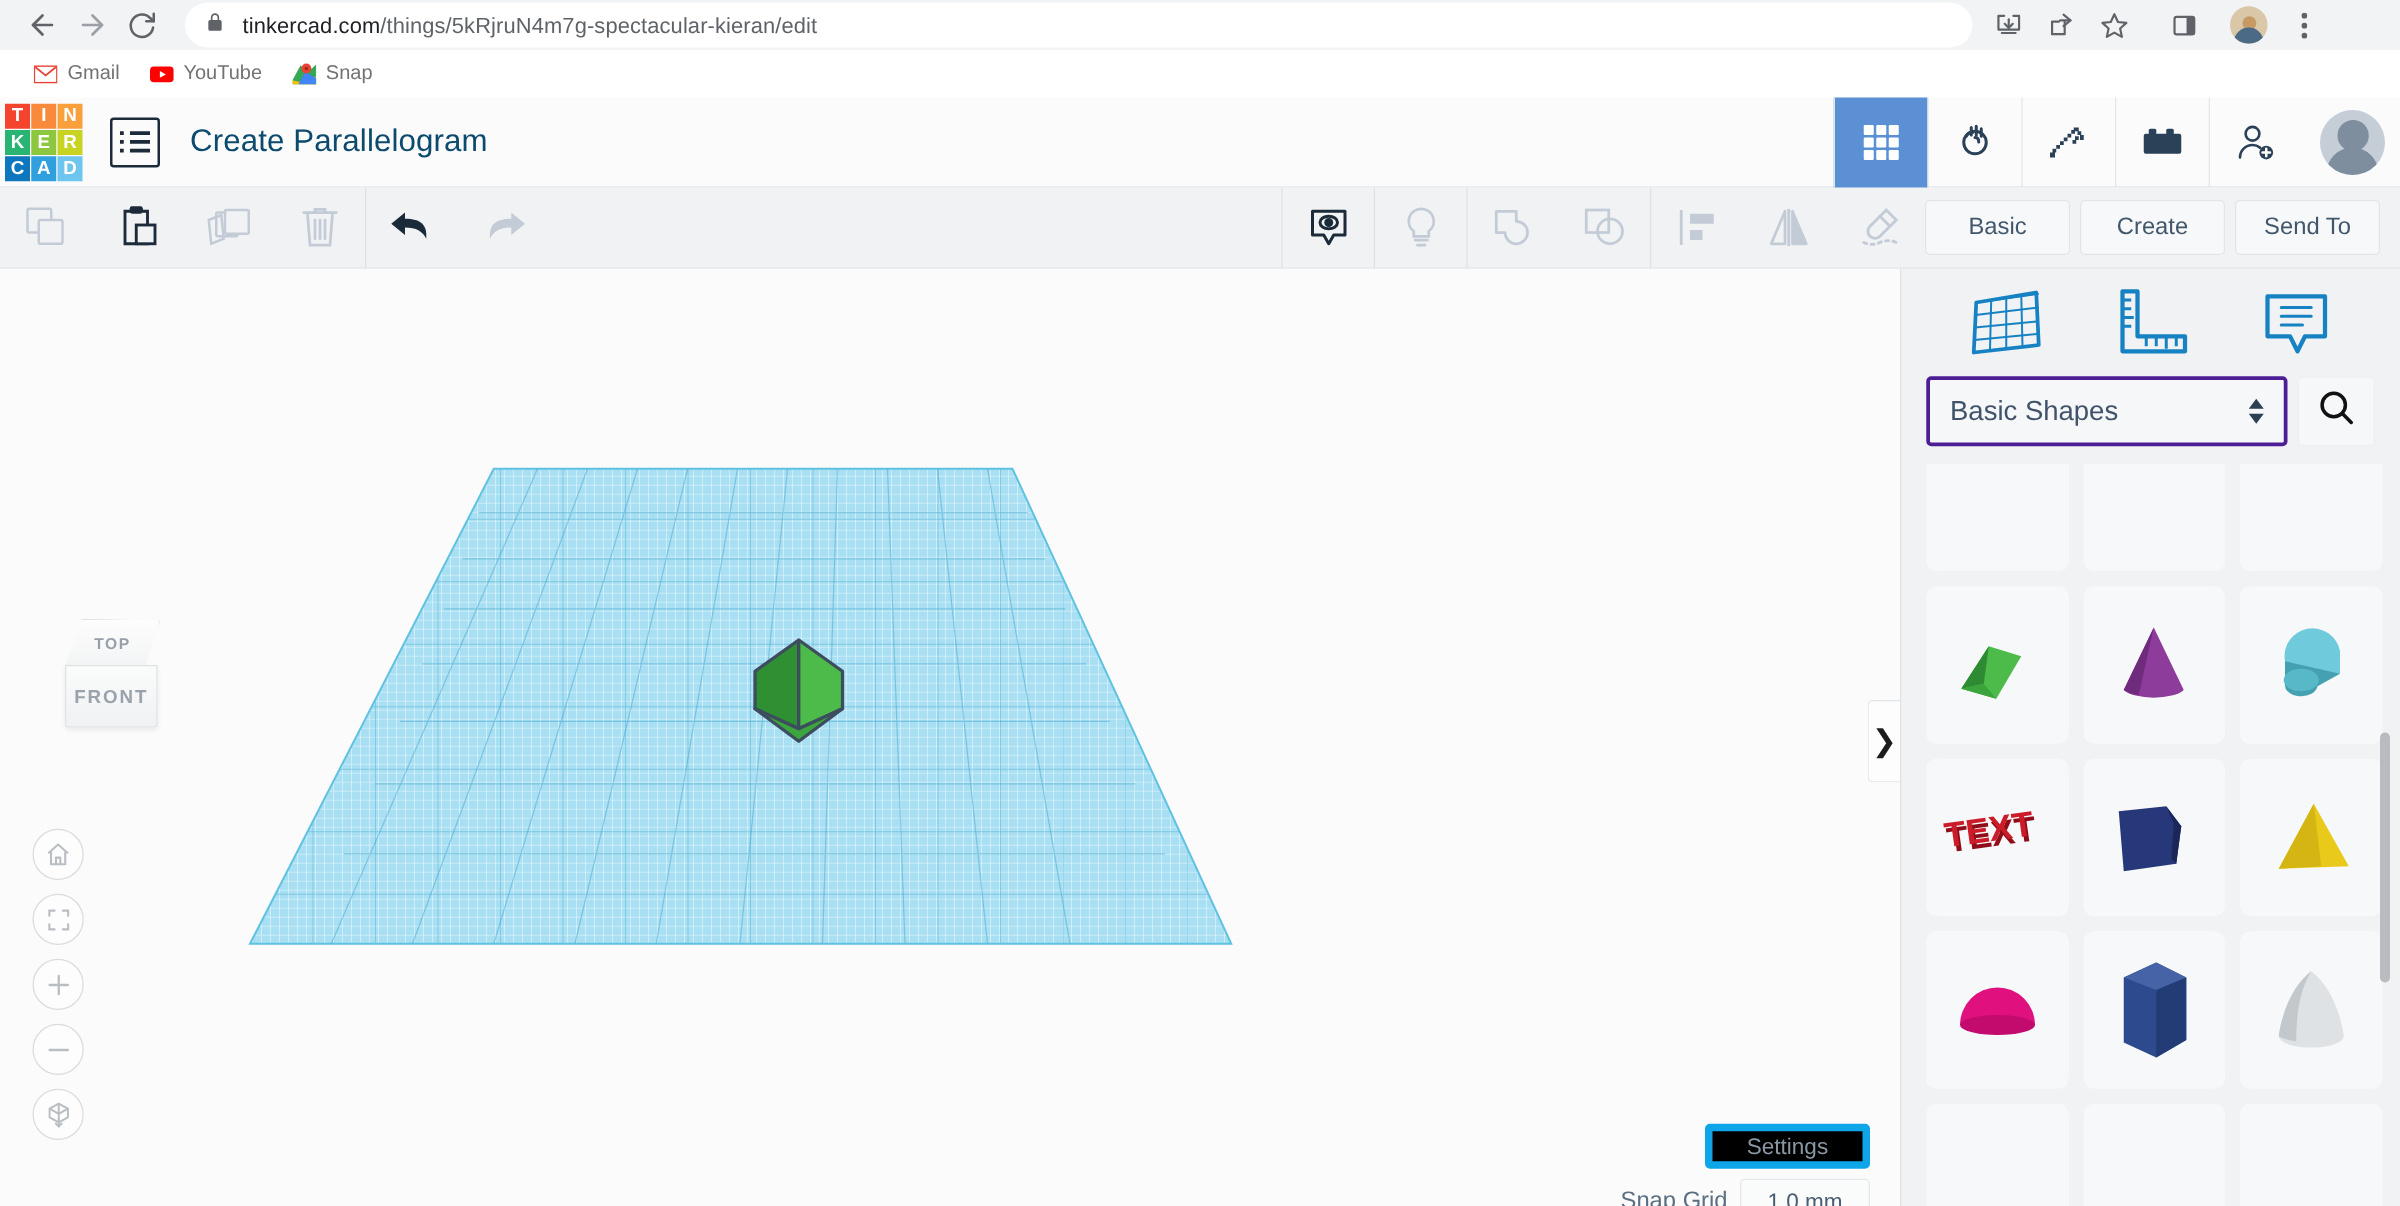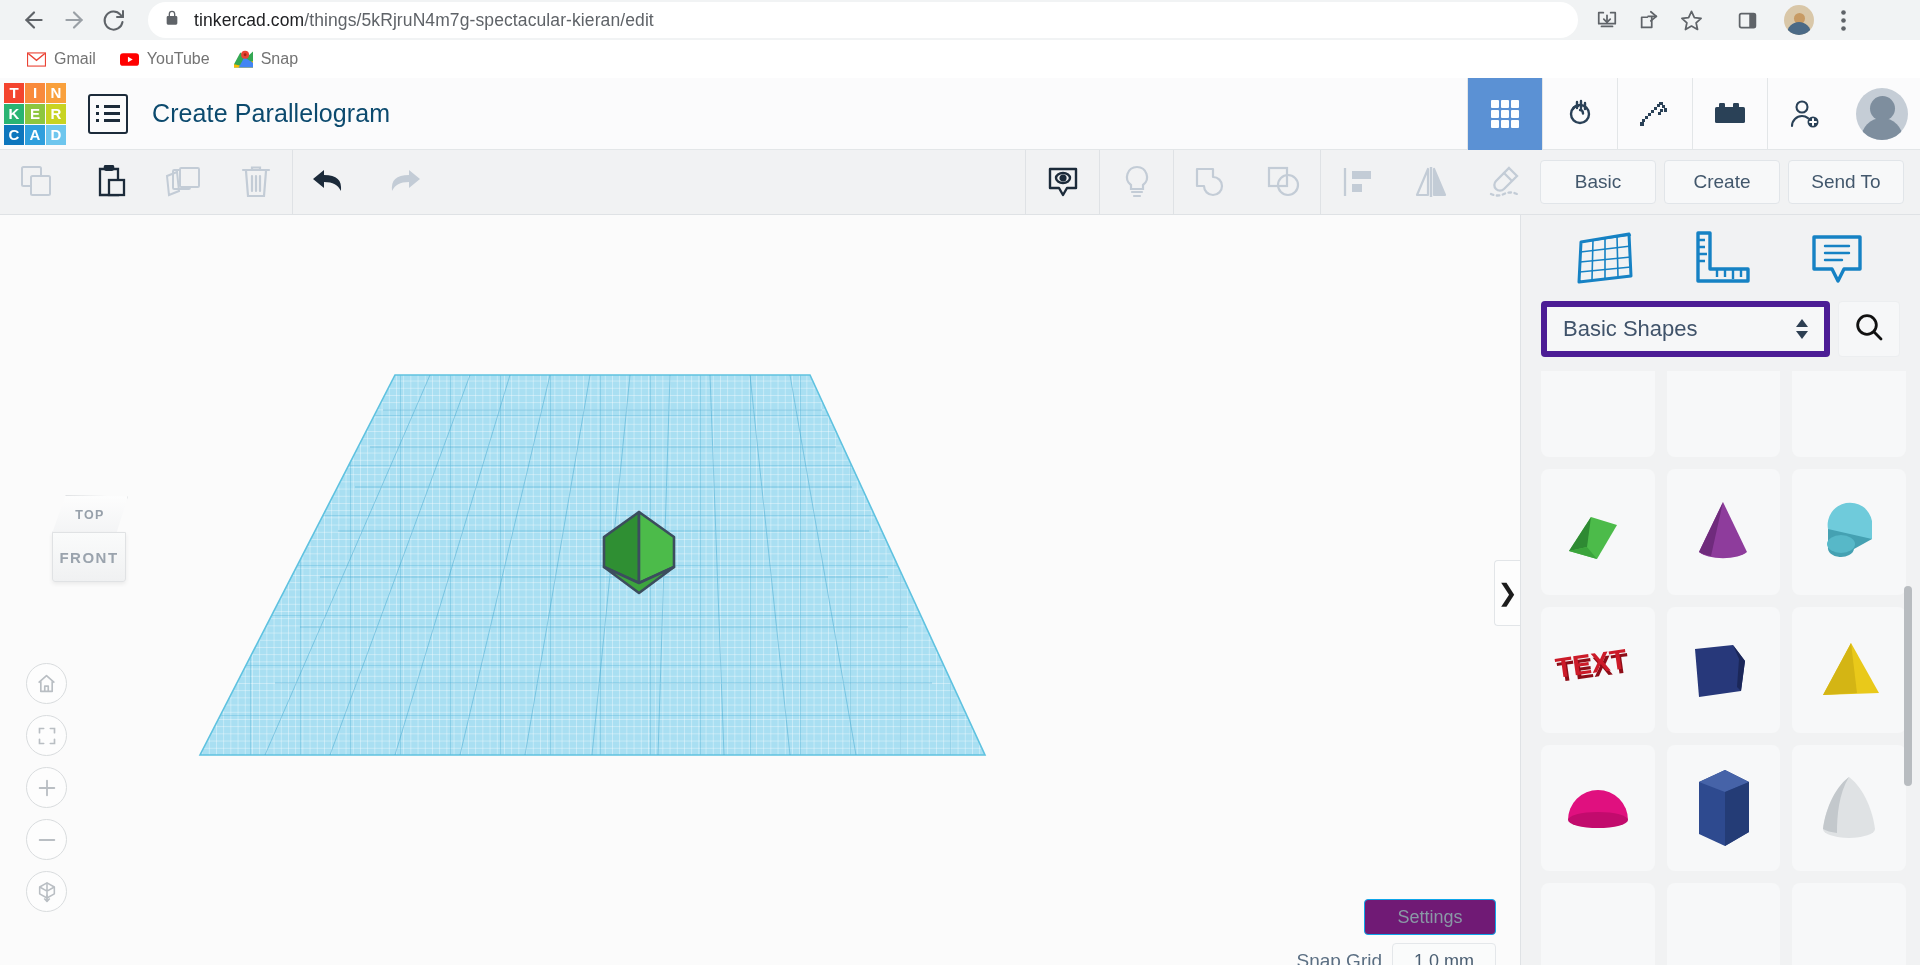--- a/index.html
+++ b/index.html
@@ -192,22 +192,22 @@
     position: absolute; left: 0; top: 0; width: 100%; height: 100%;
     pointer-events: none;
   }
 
   
   .canvas-bottom {
     position: absolute; right: 24px; bottom: 12px;
     display: flex; flex-direction: column; align-items: flex-end; gap: 8px;
   }
   .settings-btn {
-    min-width: 132px; height: 36px; border: 1px solid #0ea5e9;
-    border-radius: 4px; background: #701a75; color: #8a98a6;
+    min-width: 132px; height: 36px; border: 6px solid #0ea5e9;
+    border-radius: 4px; background: #000000; color: #8a98a6;
     font-size: 18px; display: flex; align-items: center; justify-content: center;
   }
   .snaprow { display: flex; align-items: center; gap: 10px; }
   .snaplabel { font-size: 19px; color: #5b6f83; }
   .snapval {
     min-width: 104px; height: 36px; border: 1px solid #e4e7ea;
     border-radius: 4px; background: #fafbfb; color: #4a5e72;
     font-size: 18px; display: flex; align-items: center;
     justify-content: center; gap: 9px;
   }
@@ -230,21 +230,21 @@
   .rp-icons {
     height: 88px; display: flex; align-items: center;
     justify-content: space-around; padding: 0 26px;
   }
   .rp-ico { color: #1682c4; display: flex; align-items: center; justify-content: center; }
   .rp-search-row {
     display: flex; padding: 0 20px 0 20px; gap: 8px; margin-bottom: 14px;
   }
   .rp-select {
     flex: 1 1 auto; height: 56px; background: #f6f7f8;
-    border: 6px solid #4c1d95; border-radius: 4px;
+    border: 3px solid #4c1d95; border-radius: 4px;
     display: flex; align-items: center; padding: 0 16px;
     color: #40536a; font-size: 22px; position: relative;
   }
   .stepper {
     margin-left: auto; display: flex; flex-direction: column;
     gap: 4px; align-items: center;
   }
   .stepper .up {
     width: 0; height: 0; border-left: 6px solid transparent;
     border-right: 6px solid transparent; border-bottom: 8px solid #2d3f52;

